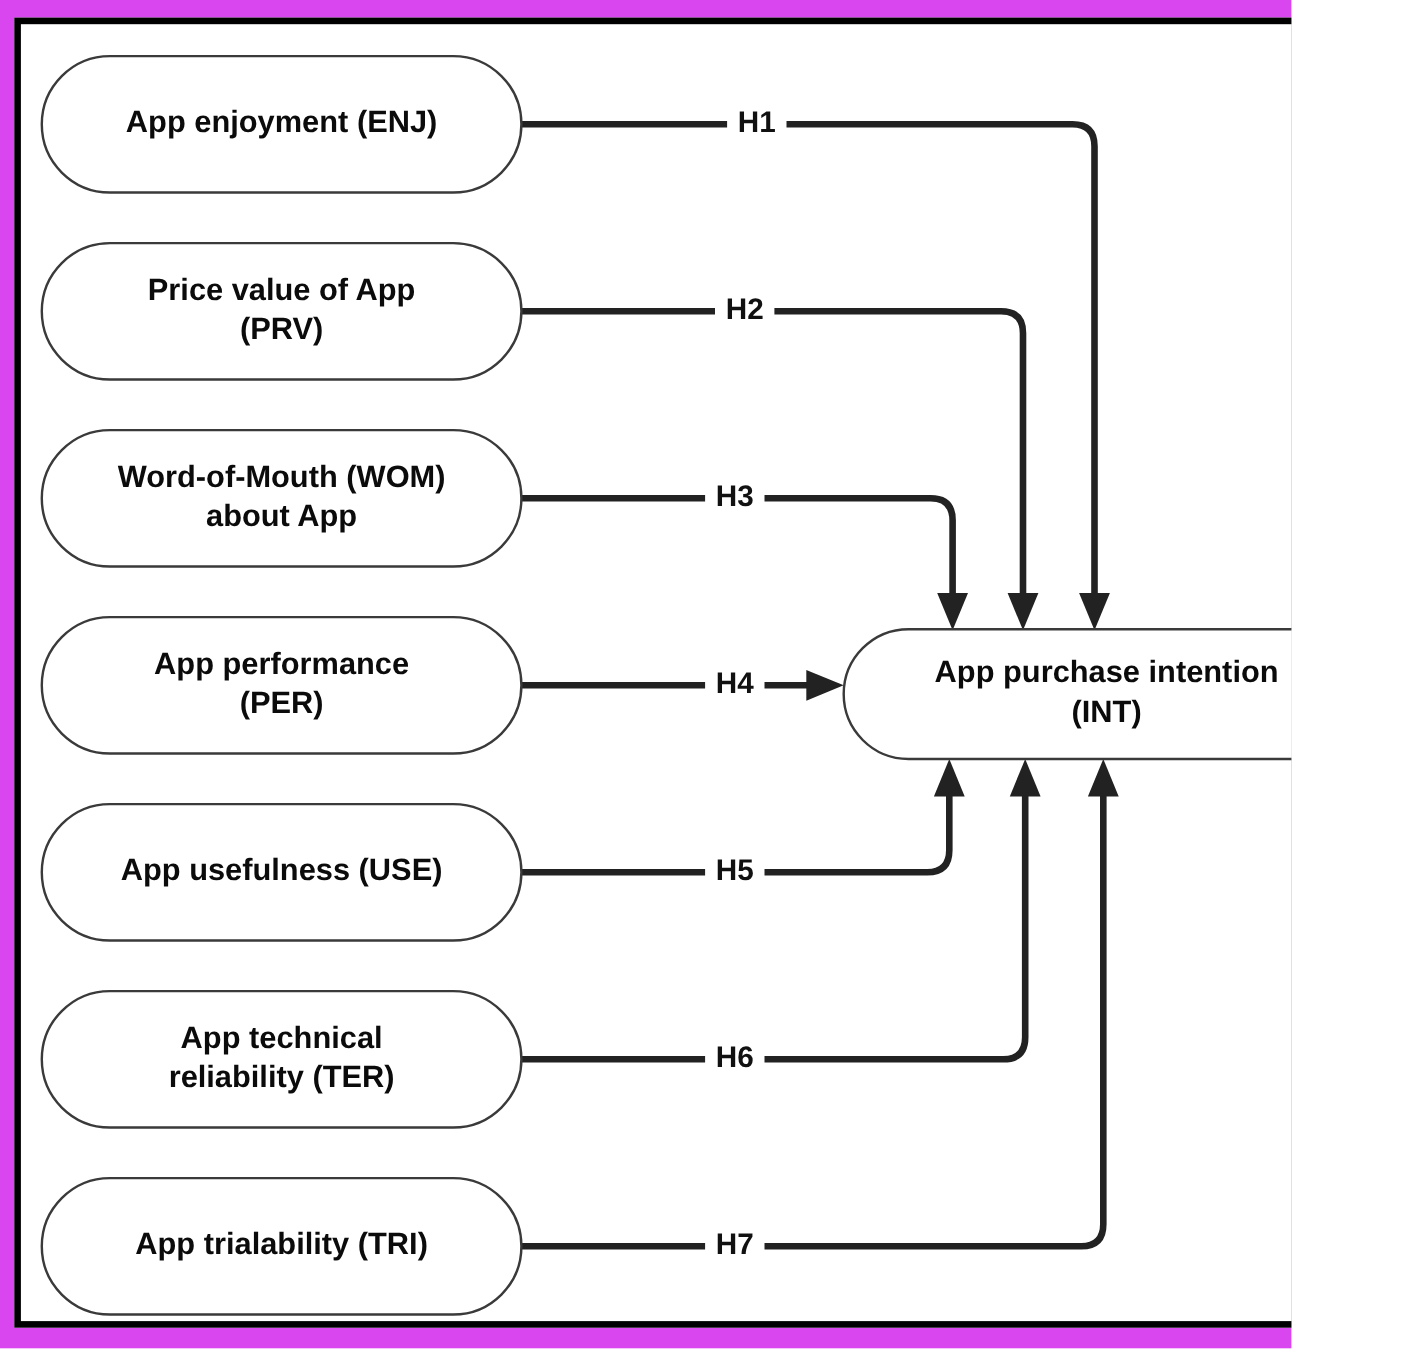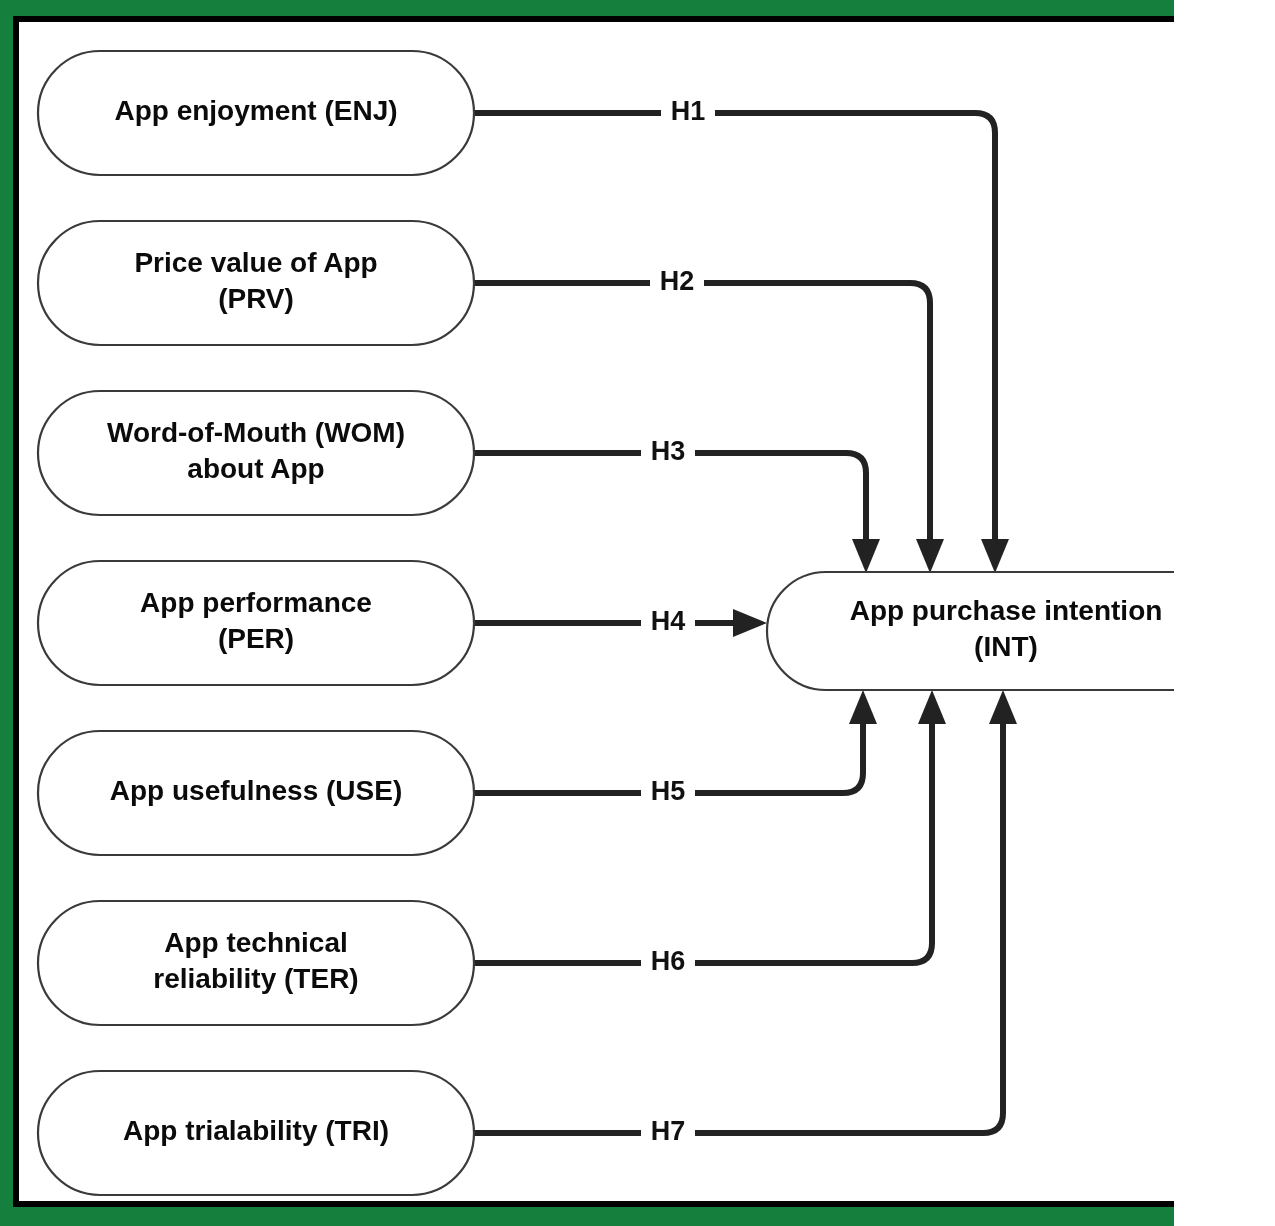--- a/index.html
+++ b/index.html
@@ -8,21 +8,21 @@
     padding: 0;
     background: #ffffff;
   }
   body {
     font-family: "Liberation Sans", sans-serif;
   }
   #canvas {
     position: relative;
     width: 1174px;
     height: 1226px;
-    background: #15803d;
+    background: #d946ef;
     overflow: hidden;
   }
   #frame {
     position: absolute;
     left: 13px;
     top: 16px;
     width: 1245px;
     height: 1191px;
     border: 6px solid #000000;
     box-sizing: border-box;

